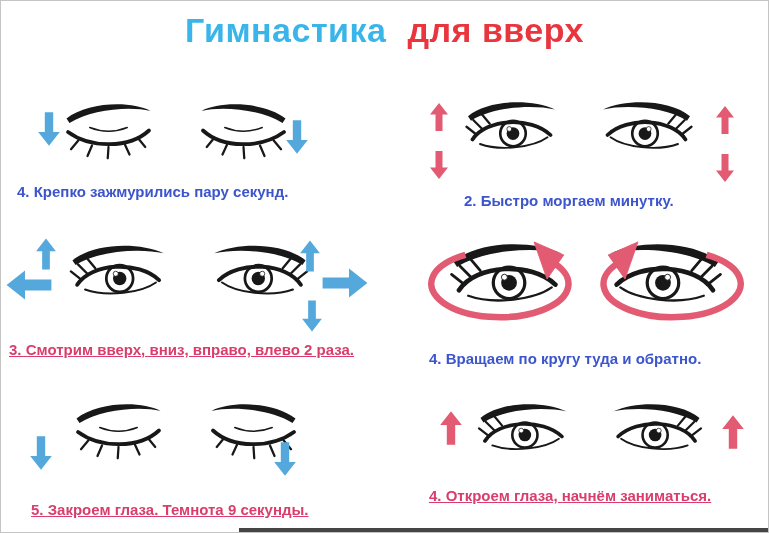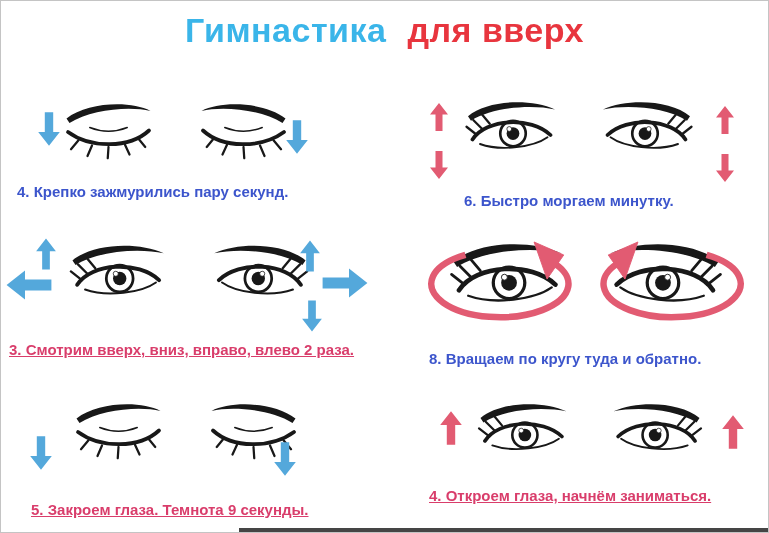--- a/index.html
+++ b/index.html
@@ -93,21 +93,21 @@
       </svg>
     <svg class="abs" style="left:428px;top:142px;width:20px;height:44px" viewBox="0 0 40 60">
         <use href="#arrow-down" fill="var(--arrow-pink)"></use>
       </svg>
     <svg class="abs" style="left:714px;top:97px;width:20px;height:44px" viewBox="0 0 40 60">
         <use href="#arrow-up" fill="var(--arrow-pink)"></use>
       </svg>
     <svg class="abs" style="left:714px;top:145px;width:20px;height:44px" viewBox="0 0 40 60">
         <use href="#arrow-down" fill="var(--arrow-pink)"></use>
       </svg>
-    <div class="cap cap-blue" style="left:463px;top:191px">6. Быстро моргаем минутку.</div>
+    <div class="cap cap-blue" style="left:463px;top:191px">2. Быстро моргаем минутку.</div>
   </div>
 
   <div>
     <svg class="abs" style="left:62px;top:238px;width:252px;height:79px" viewBox="0 0 320 100">
       <use href="#eye-open" width="140" height="100"></use>
       <g transform="translate(320,0) scale(-1,1)">
           <use href="#eye-open" width="140" height="100"></use>
         </g>
     </svg>
     <svg class="abs" style="left:34px;top:228px;width:22px;height:50px" viewBox="0 0 40 60">
@@ -132,21 +132,21 @@
     <svg class="abs" style="left:418px;top:228px;width:334px;height:102px" viewBox="0 0 360 110">
       <use href="#eye-open" x="25" y="8" width="140" height="100"></use>
       <g transform="translate(360,0) scale(-1,1)">
           <use href="#eye-open" x="25" y="8" width="140" height="100"></use>
         </g>
       <use href="#swoosh" width="180" height="110" fill="var(--arrow-pink)" stroke="var(--arrow-pink)"></use>
       <g transform="translate(360,0) scale(-1,1)">
           <use href="#swoosh" width="180" height="110" fill="var(--arrow-pink)" stroke="var(--arrow-pink)"></use>
         </g>
     </svg>
-    <div class="cap cap-blue" style="left:428px;top:349px">8. Вращаем по кругу туда и обратно.</div>
+    <div class="cap cap-blue" style="left:428px;top:349px">4. Вращаем по кругу туда и обратно.</div>
   </div>
 
   <div>
     <svg class="abs" style="left:65px;top:395px;width:240px;height:75px" viewBox="0 0 320 100">
       <use href="#eye-closed" width="140" height="100"></use>
       <g transform="translate(320,0) scale(-1,1)">
           <use href="#eye-closed" width="140" height="100"></use>
         </g>
     </svg>
     <svg class="abs" style="left:28px;top:424px;width:24px;height:56px" viewBox="0 0 40 60">

